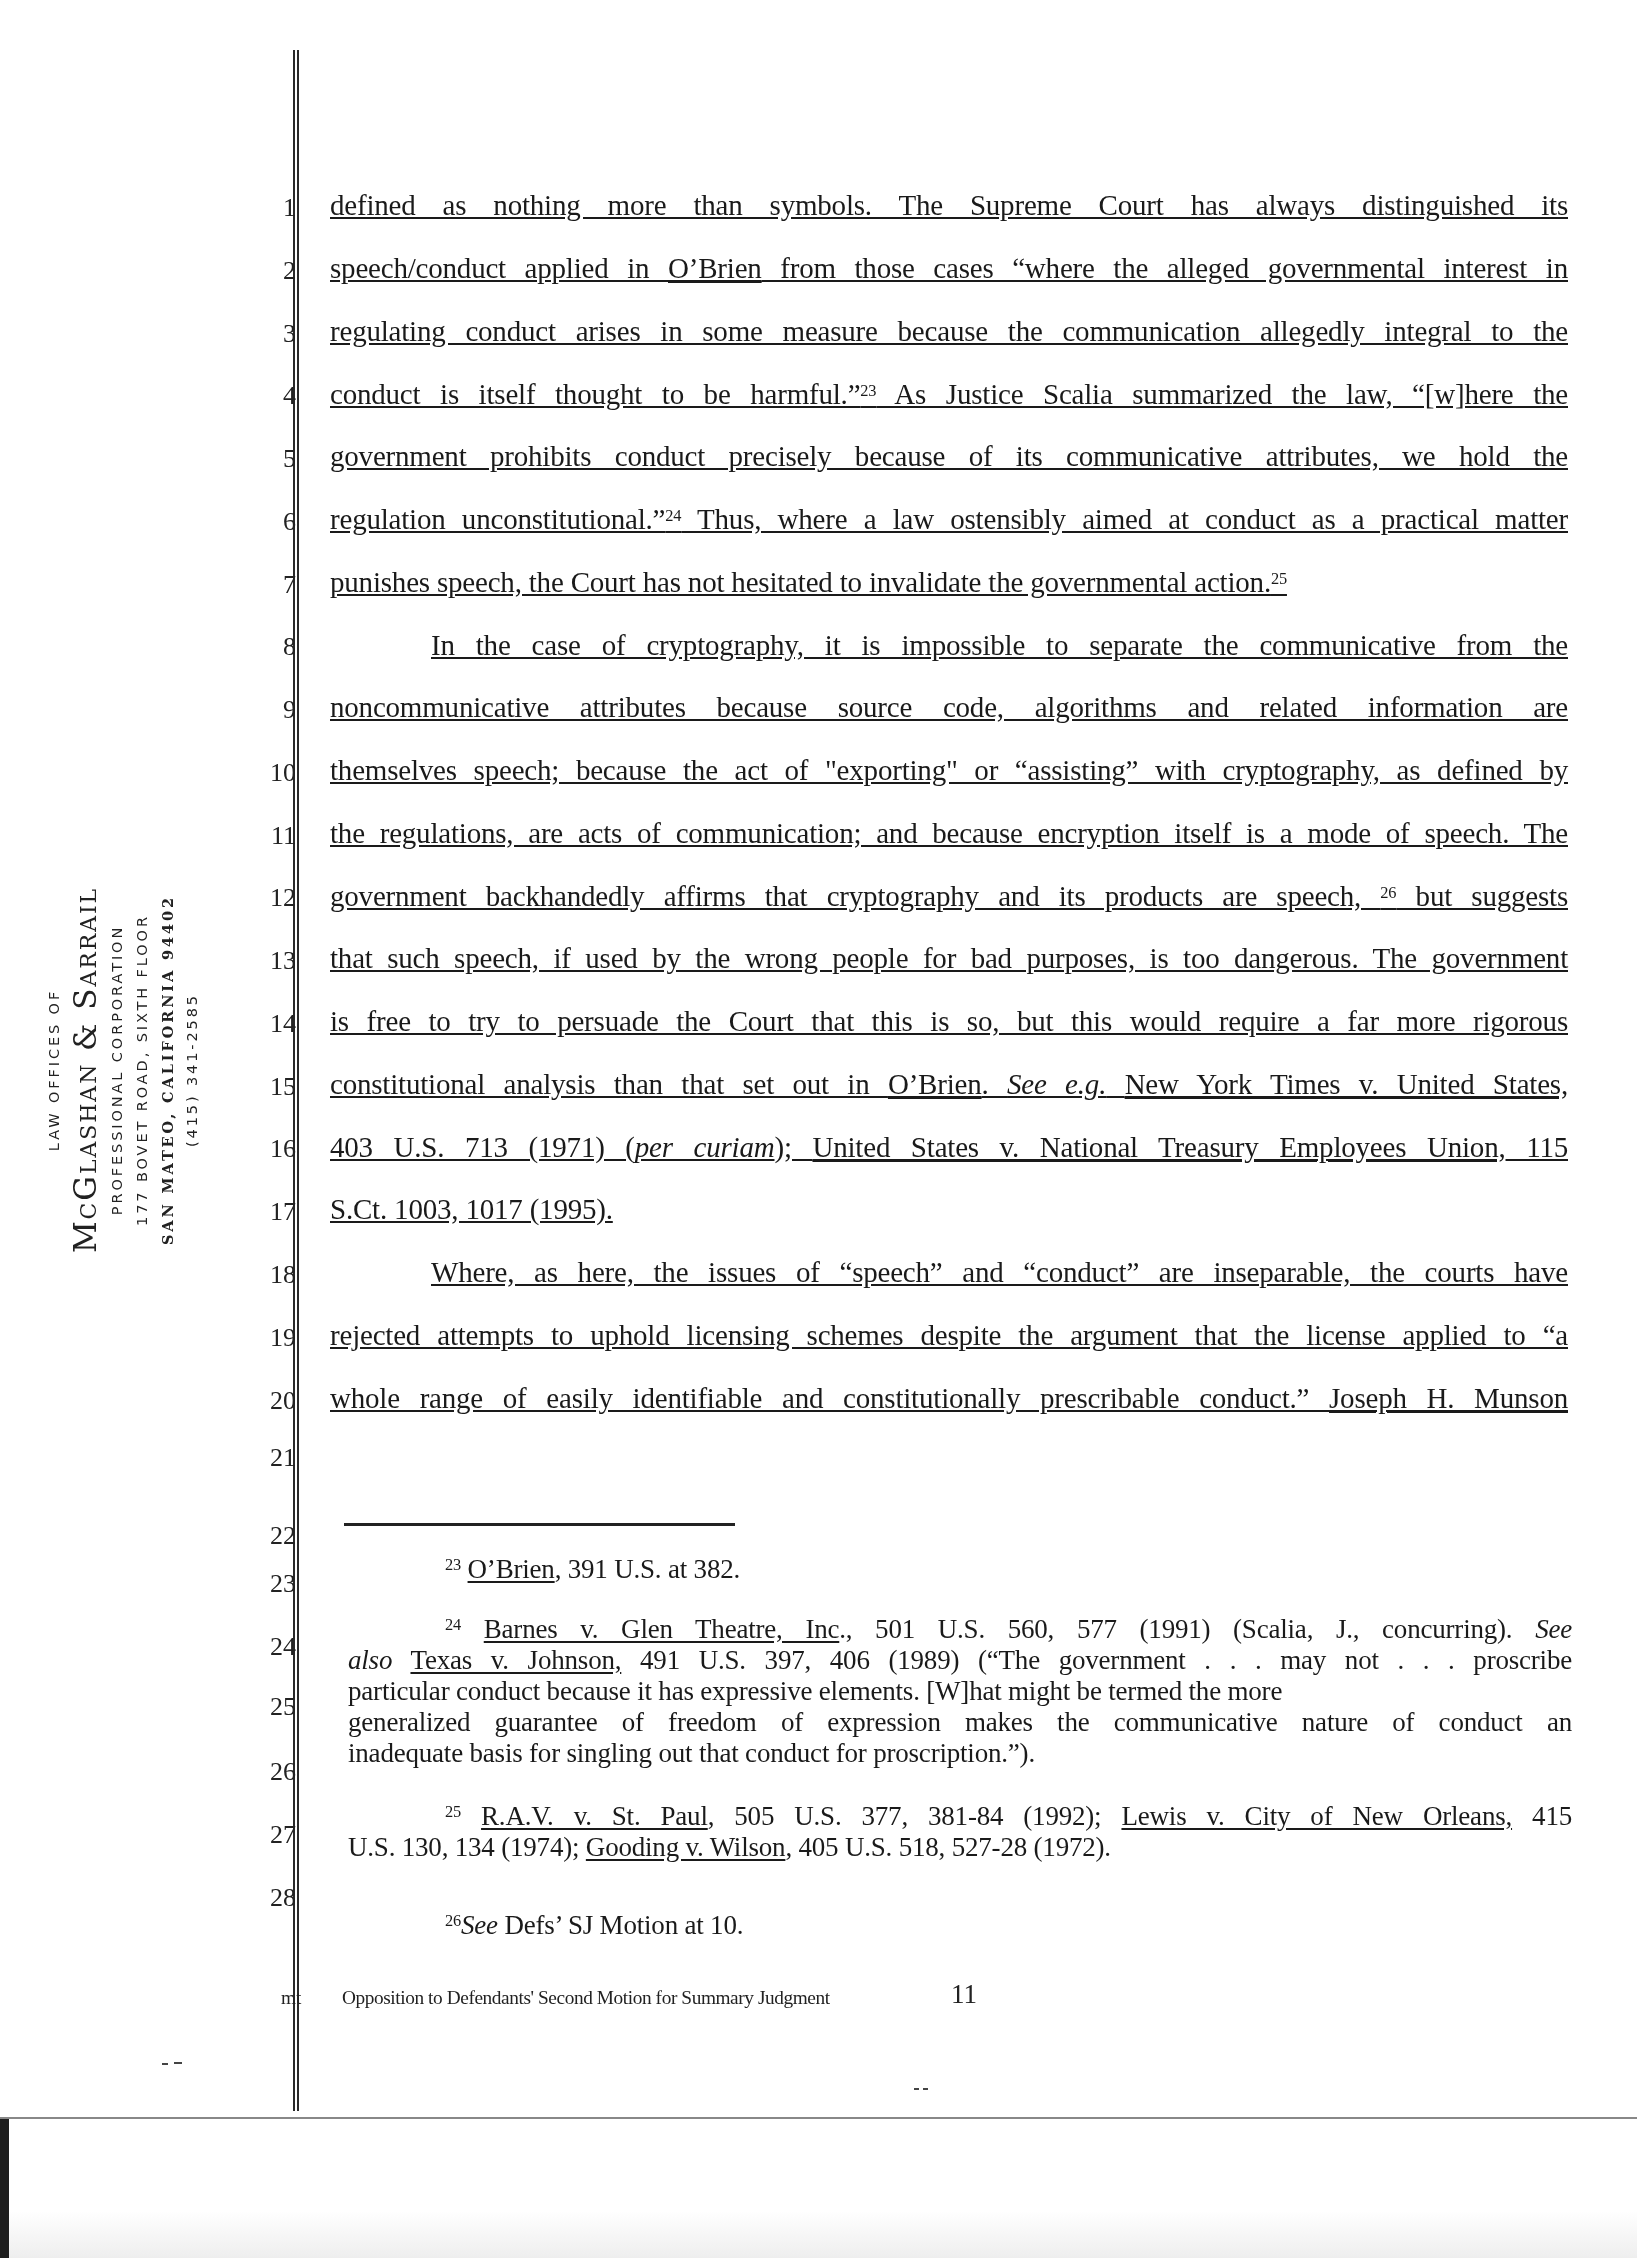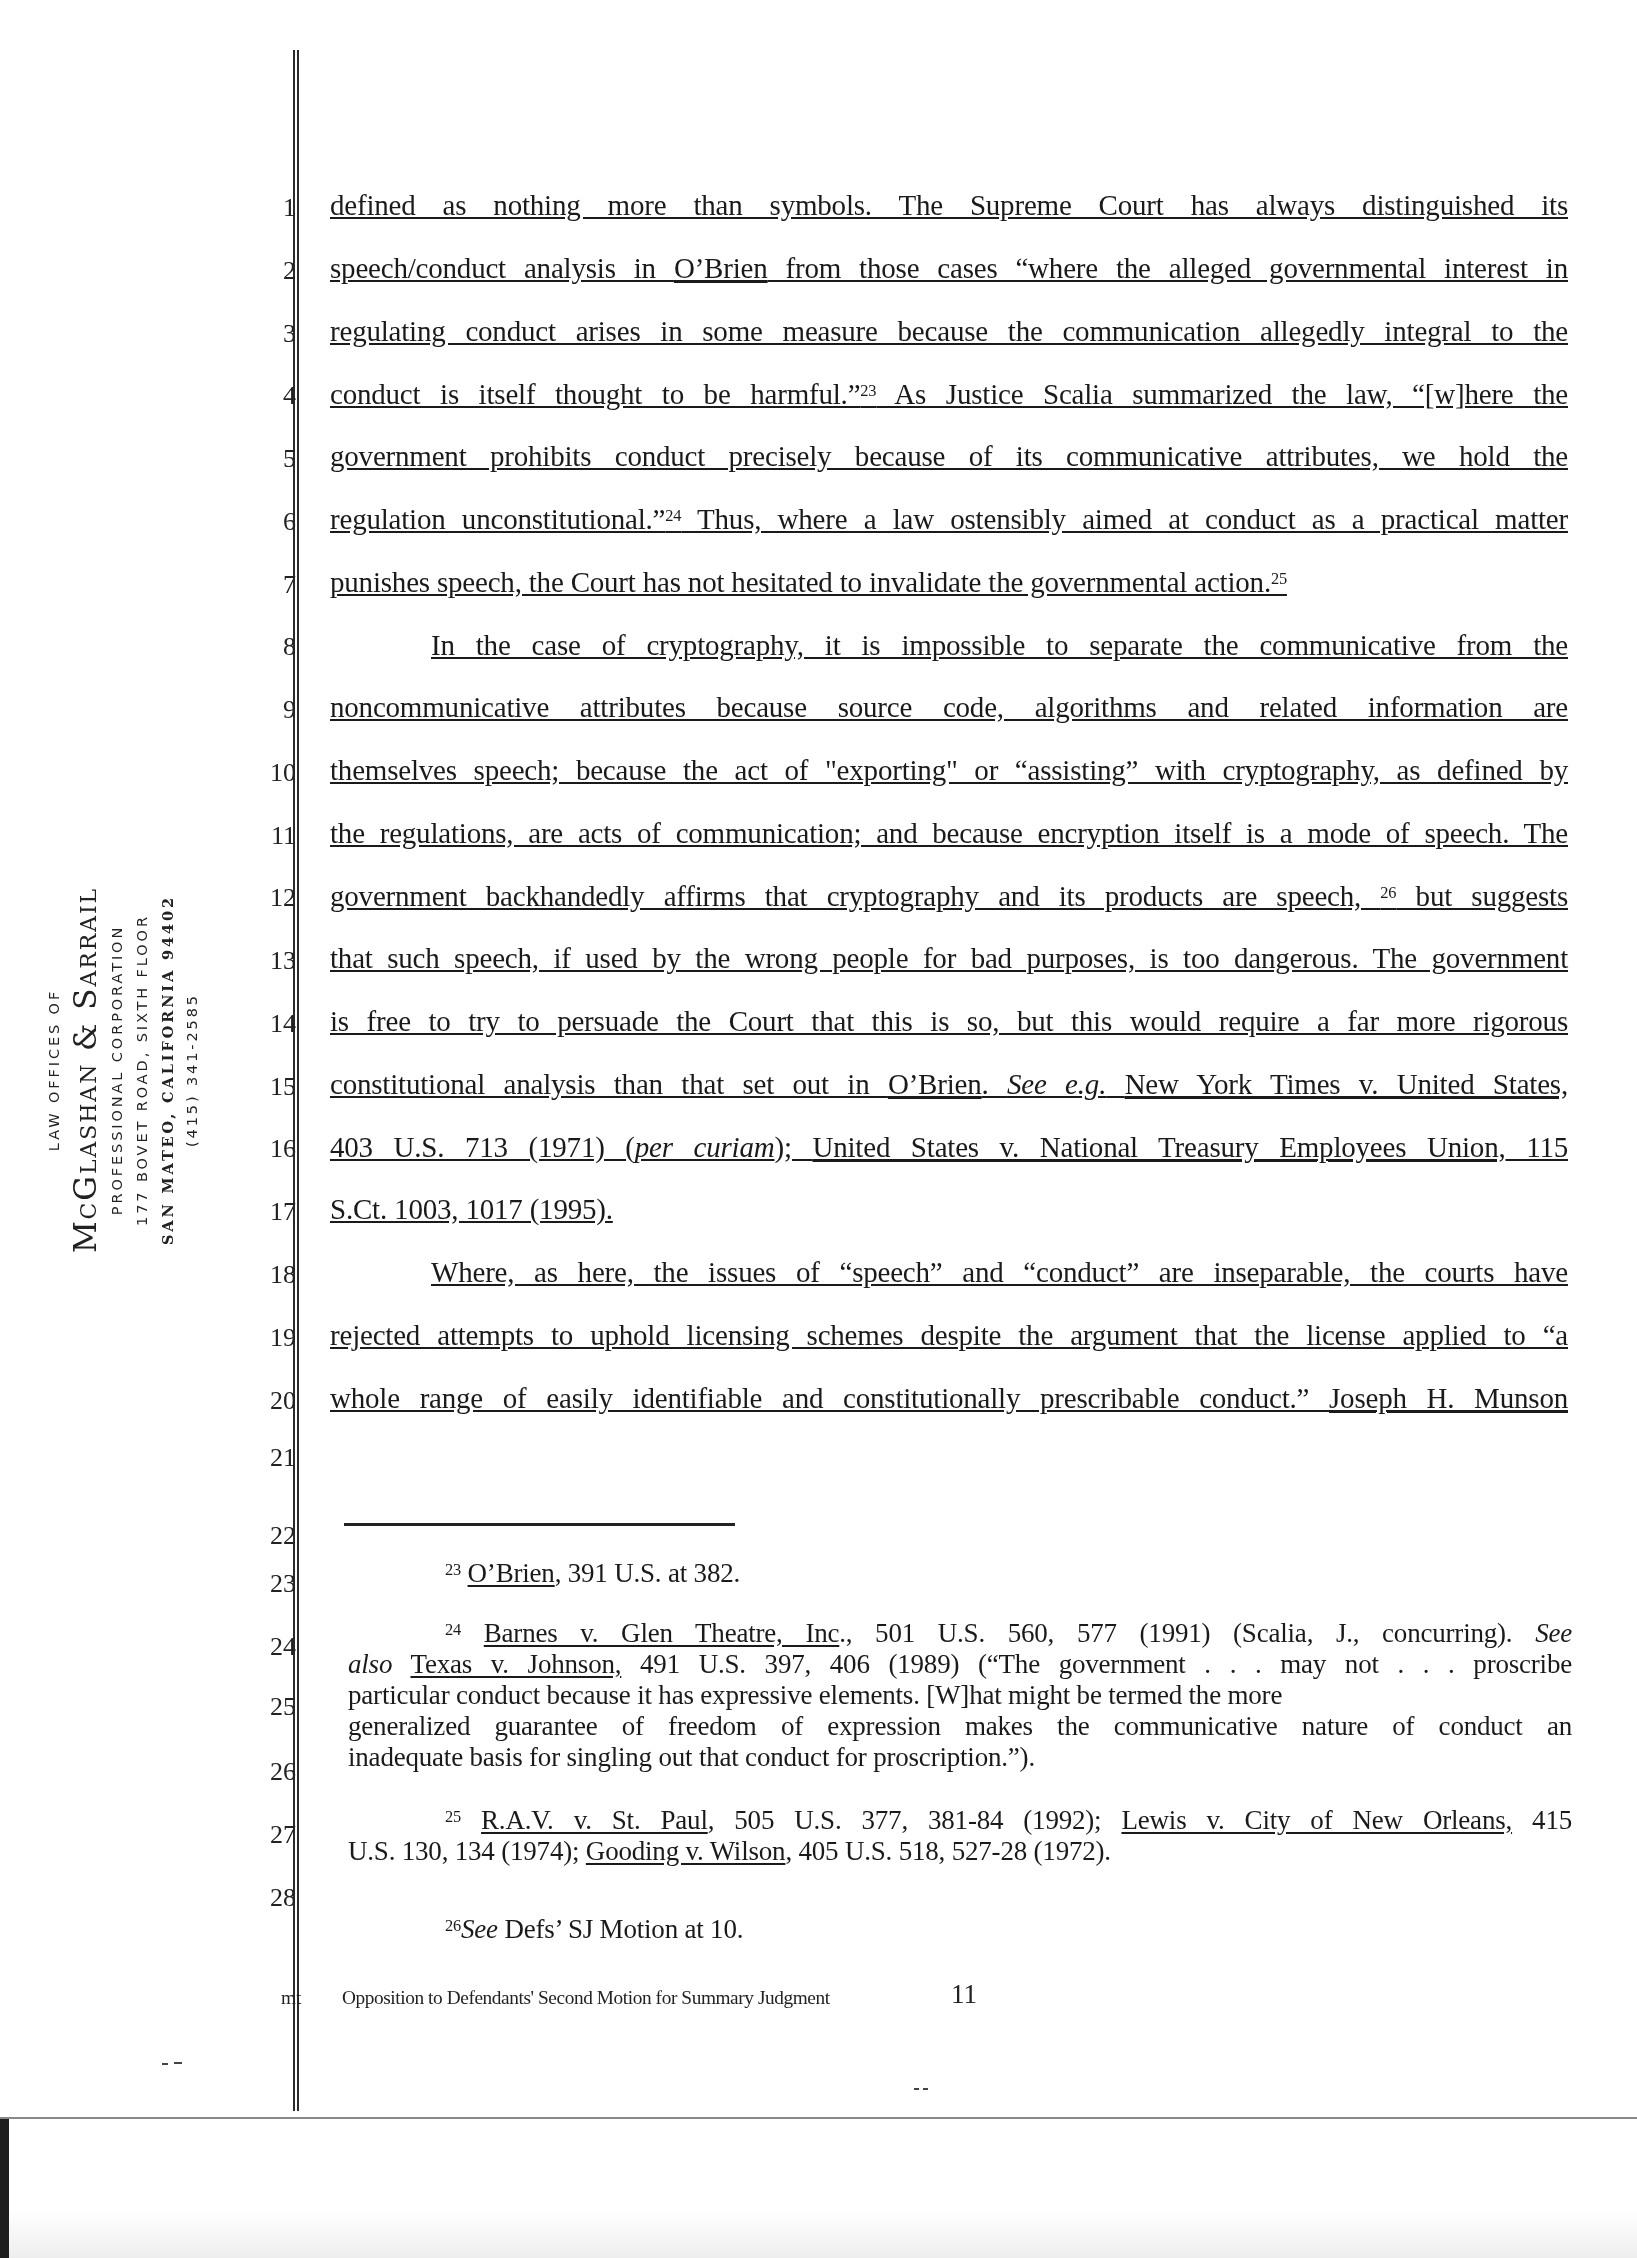--- a/index.html
+++ b/index.html
@@ -19,21 +19,21 @@
   .body-line {
     position: absolute; left: 330px; width: 1238px; font-size: 29px; line-height: 35px;
     white-space: nowrap; color: #1a1a1a; letter-spacing: -0.2px; text-decoration: underline;
   }
   .justify { text-align: justify; text-align-last: justify; }
   .indent { padding-left: 101px; box-sizing: border-box; }
   u { text-decoration: underline; text-underline-offset: 2.9px; }
   sup { font-size: 16.4px; vertical-align: top; position: relative; top: -3.9px; }
   .fn-sep { position: absolute; left: 344px; top: 1523px; width: 391px; height: 2.9px; background: #222; }
   .fn-line {
-    position: absolute; left: 348px; width: 1224px; font-size: 27px; line-height: 39px;
+    position: absolute; left: 348px; width: 1224px; font-size: 27px; line-height: 30px;
     white-space: nowrap; letter-spacing: -0.2px;
   }
   .fn-line.ind { padding-left: 97px; box-sizing: border-box; }
   .footer-initials { position: absolute; left: 253px; top: 1987px; font-size: 19.3px; color: #222; margin-left: 28px; }
   .footer-title { position: absolute; left: 342px; top: 1987px; font-size: 19.3px; color: #222; letter-spacing: -0.4px; }
   .footer-page { position: absolute; left: 951px; top: 1979px; font-size: 27px; color: #222; }
   .firm {
     position: absolute; left: 154px; top: 1070px; width: 463px; height: 222px;
     transform: translate(-50%, -50%) rotate(-90deg); transform-origin: center center;
     text-align: center; color: #222;
@@ -92,21 +92,21 @@
       <div class="linenum" style="top: 1503px; margin-top: 18px;">22</div>
       <div class="linenum" style="top: 1569px;">23</div>
       <div class="linenum" style="top: 1632px;">24</div>
       <div class="linenum" style="top: 1692px;">25</div>
       <div class="linenum" style="top: 1757px;">26</div>
       <div class="linenum" style="top: 1820px;">27</div>
       <div class="linenum" style="top: 1883px;">28</div>
     </div>
 
   <div class="body-line justify" style="top:188px"><span>defined as nothing more than symbols.  The Supreme Court has always distinguished its</span></div>
-  <div class="body-line justify" style="top:251px"><span>speech/conduct analysis in </span><u>O’Brien</u><span> from those cases “where the alleged governmental interest in</span></div>
+  <div class="body-line justify" style="top:251px"><span>speech/conduct applied in </span><u>O’Brien</u><span> from those cases “where the alleged governmental interest in</span></div>
   <div class="body-line justify" style="top:314px"><span>regulating conduct arises in some measure because the communication allegedly integral to the</span></div>
   <div class="body-line justify" style="top:377px"><span>conduct is itself thought to be harmful.”</span><sup>23</sup><span>  As Justice Scalia summarized the law, “[w]here the</span></div>
   <div class="body-line justify" style="top:439px"><span>government prohibits conduct precisely because of its communicative attributes, we hold the</span></div>
   <div class="body-line justify" style="top:502px"><span>regulation unconstitutional.”</span><sup>24</sup><span>  Thus, where a law ostensibly aimed at conduct as a practical matter</span></div>
   <div class="body-line" style="top:565px"><span>punishes speech, the Court has not hesitated to invalidate the governmental action.</span><sup>25</sup></div>
   <div class="body-line justify" style="top:690px"><span>noncommunicative attributes because source code, algorithms and related information are</span></div>
   <div class="body-line justify indent" style="top:628px"><span>In the case of cryptography, it is impossible to separate the communicative from the</span></div>
   <div class="body-line justify" style="top:753px"><span>themselves speech; because the act of "exporting" or “assisting” with cryptography, as defined by</span></div>
   <div class="body-line justify" style="top:816px"><span>the regulations, are acts of communication; and because encryption itself is a mode of speech.  The</span></div>
   <div class="body-line justify" style="top:879px"><span>government backhandedly affirms that cryptography and its products are speech, </span><sup>26</sup><span> but suggests</span></div>

